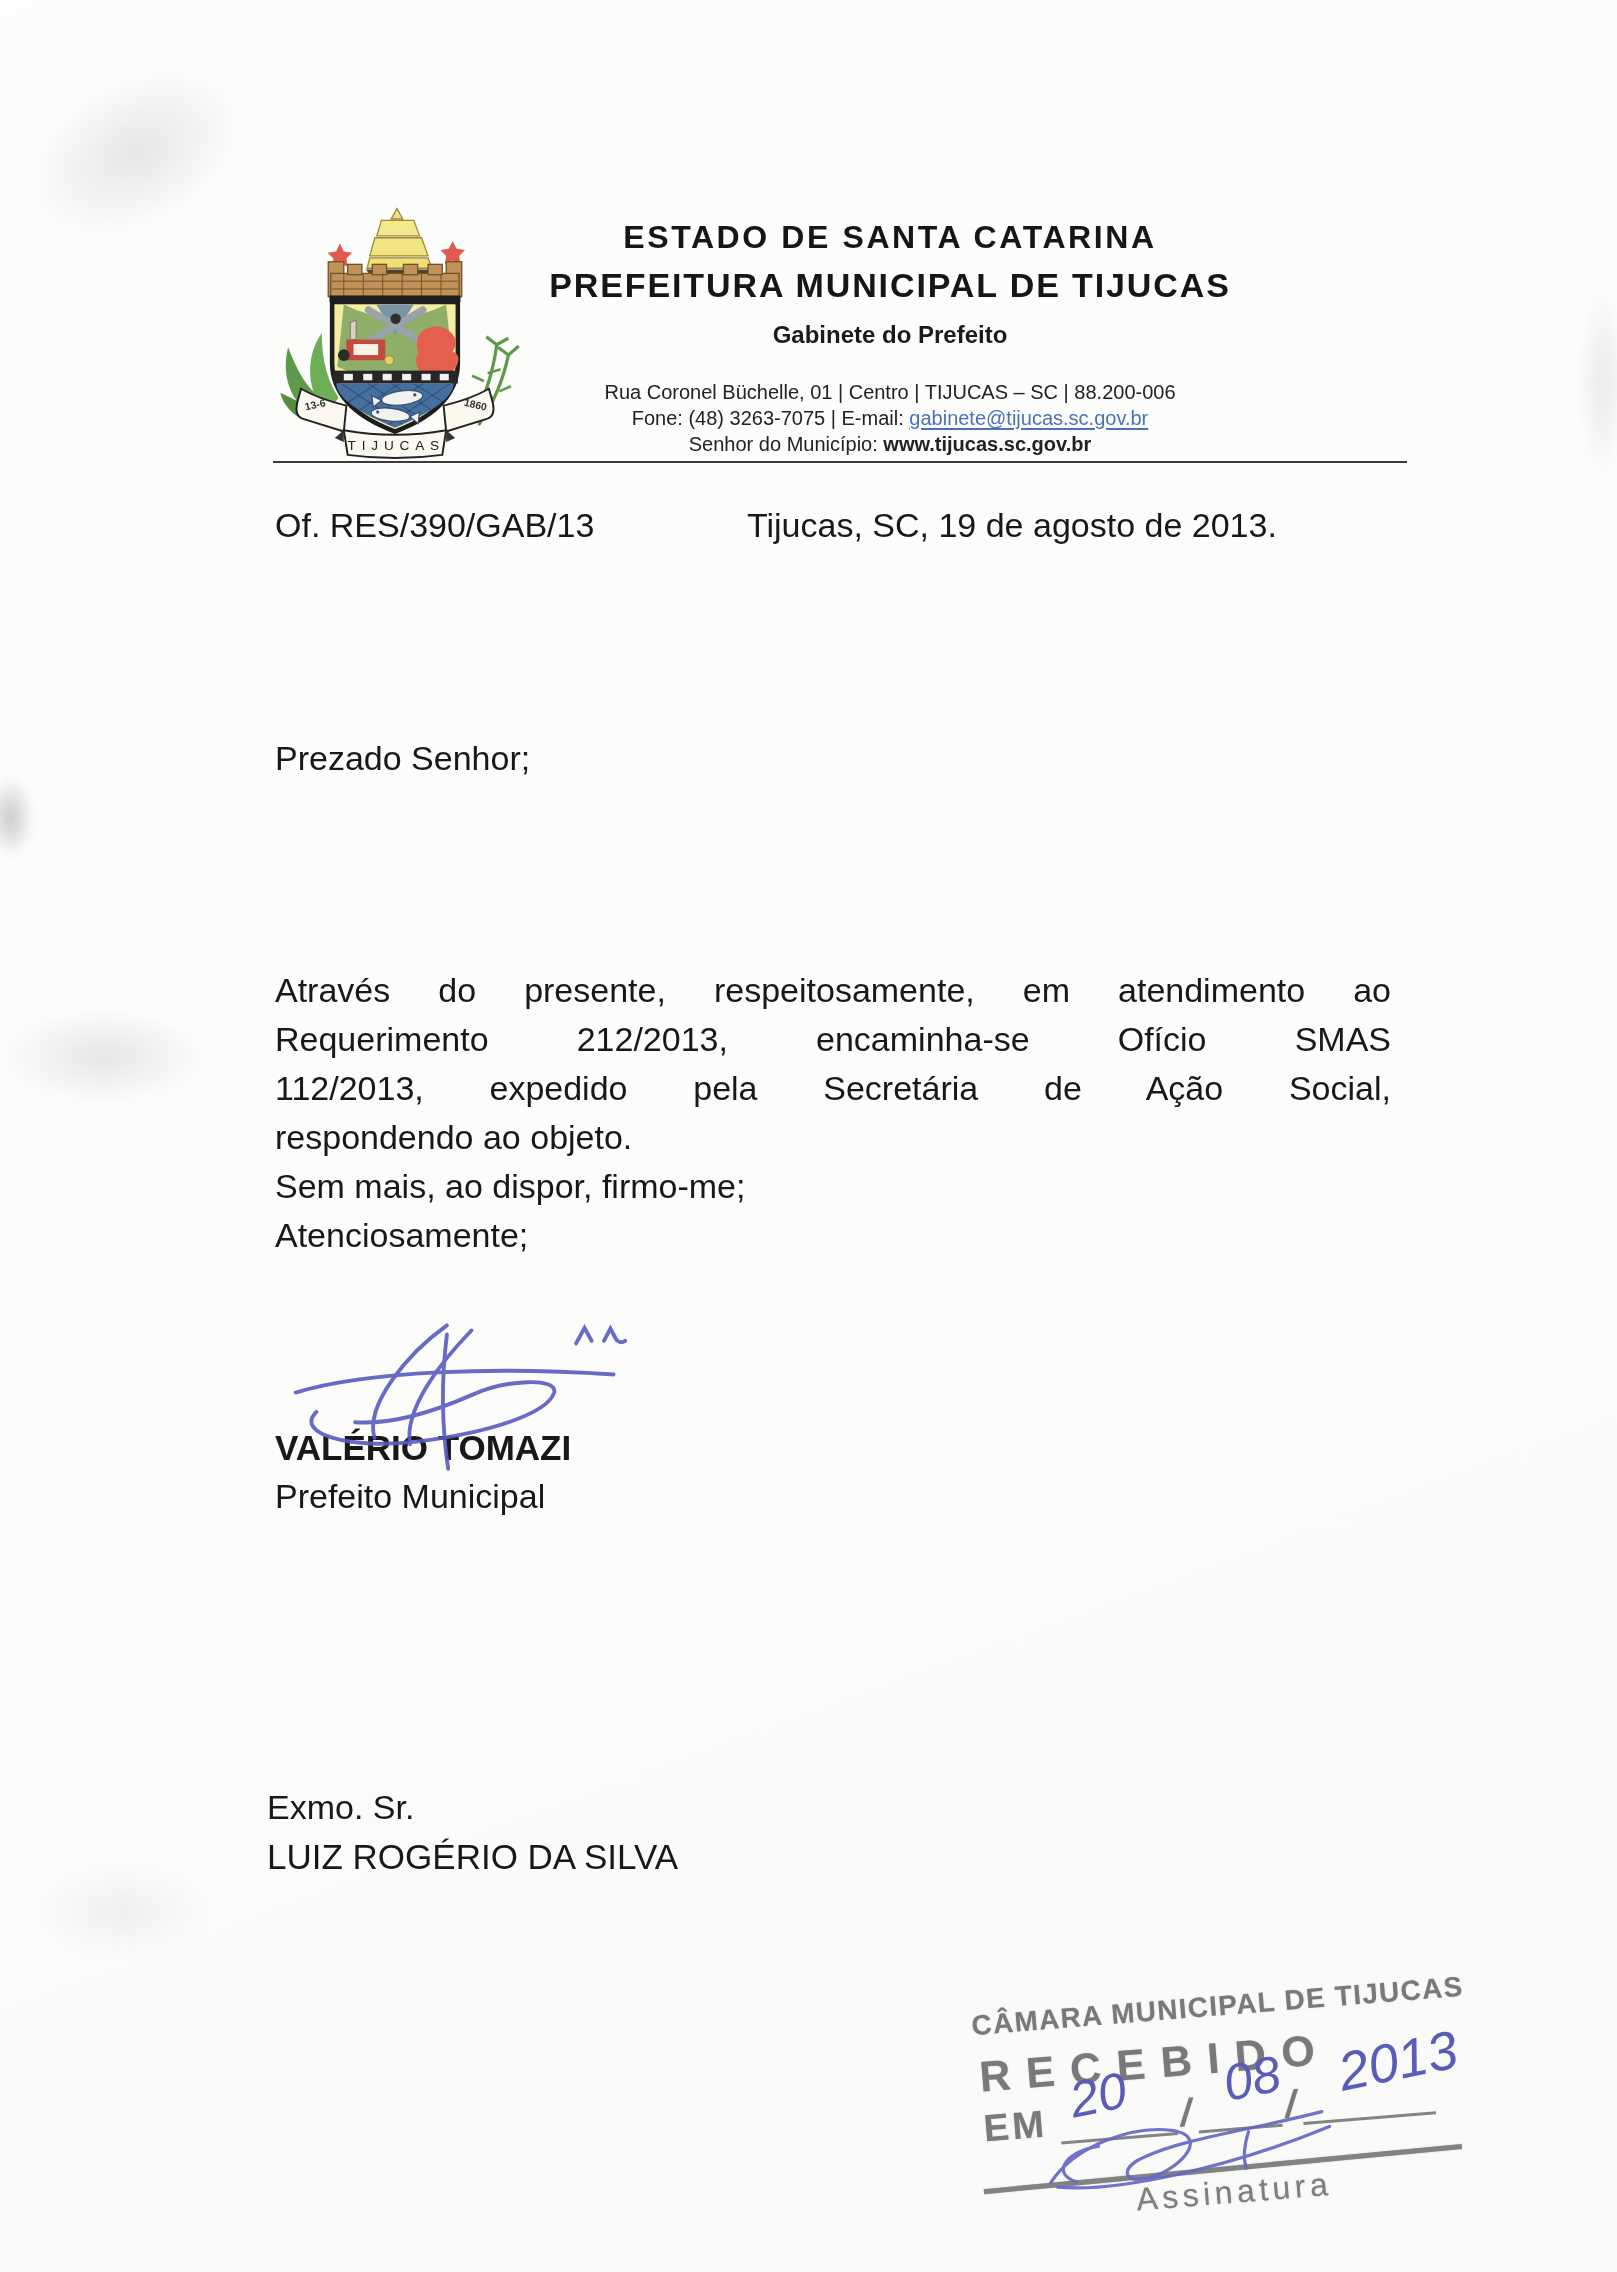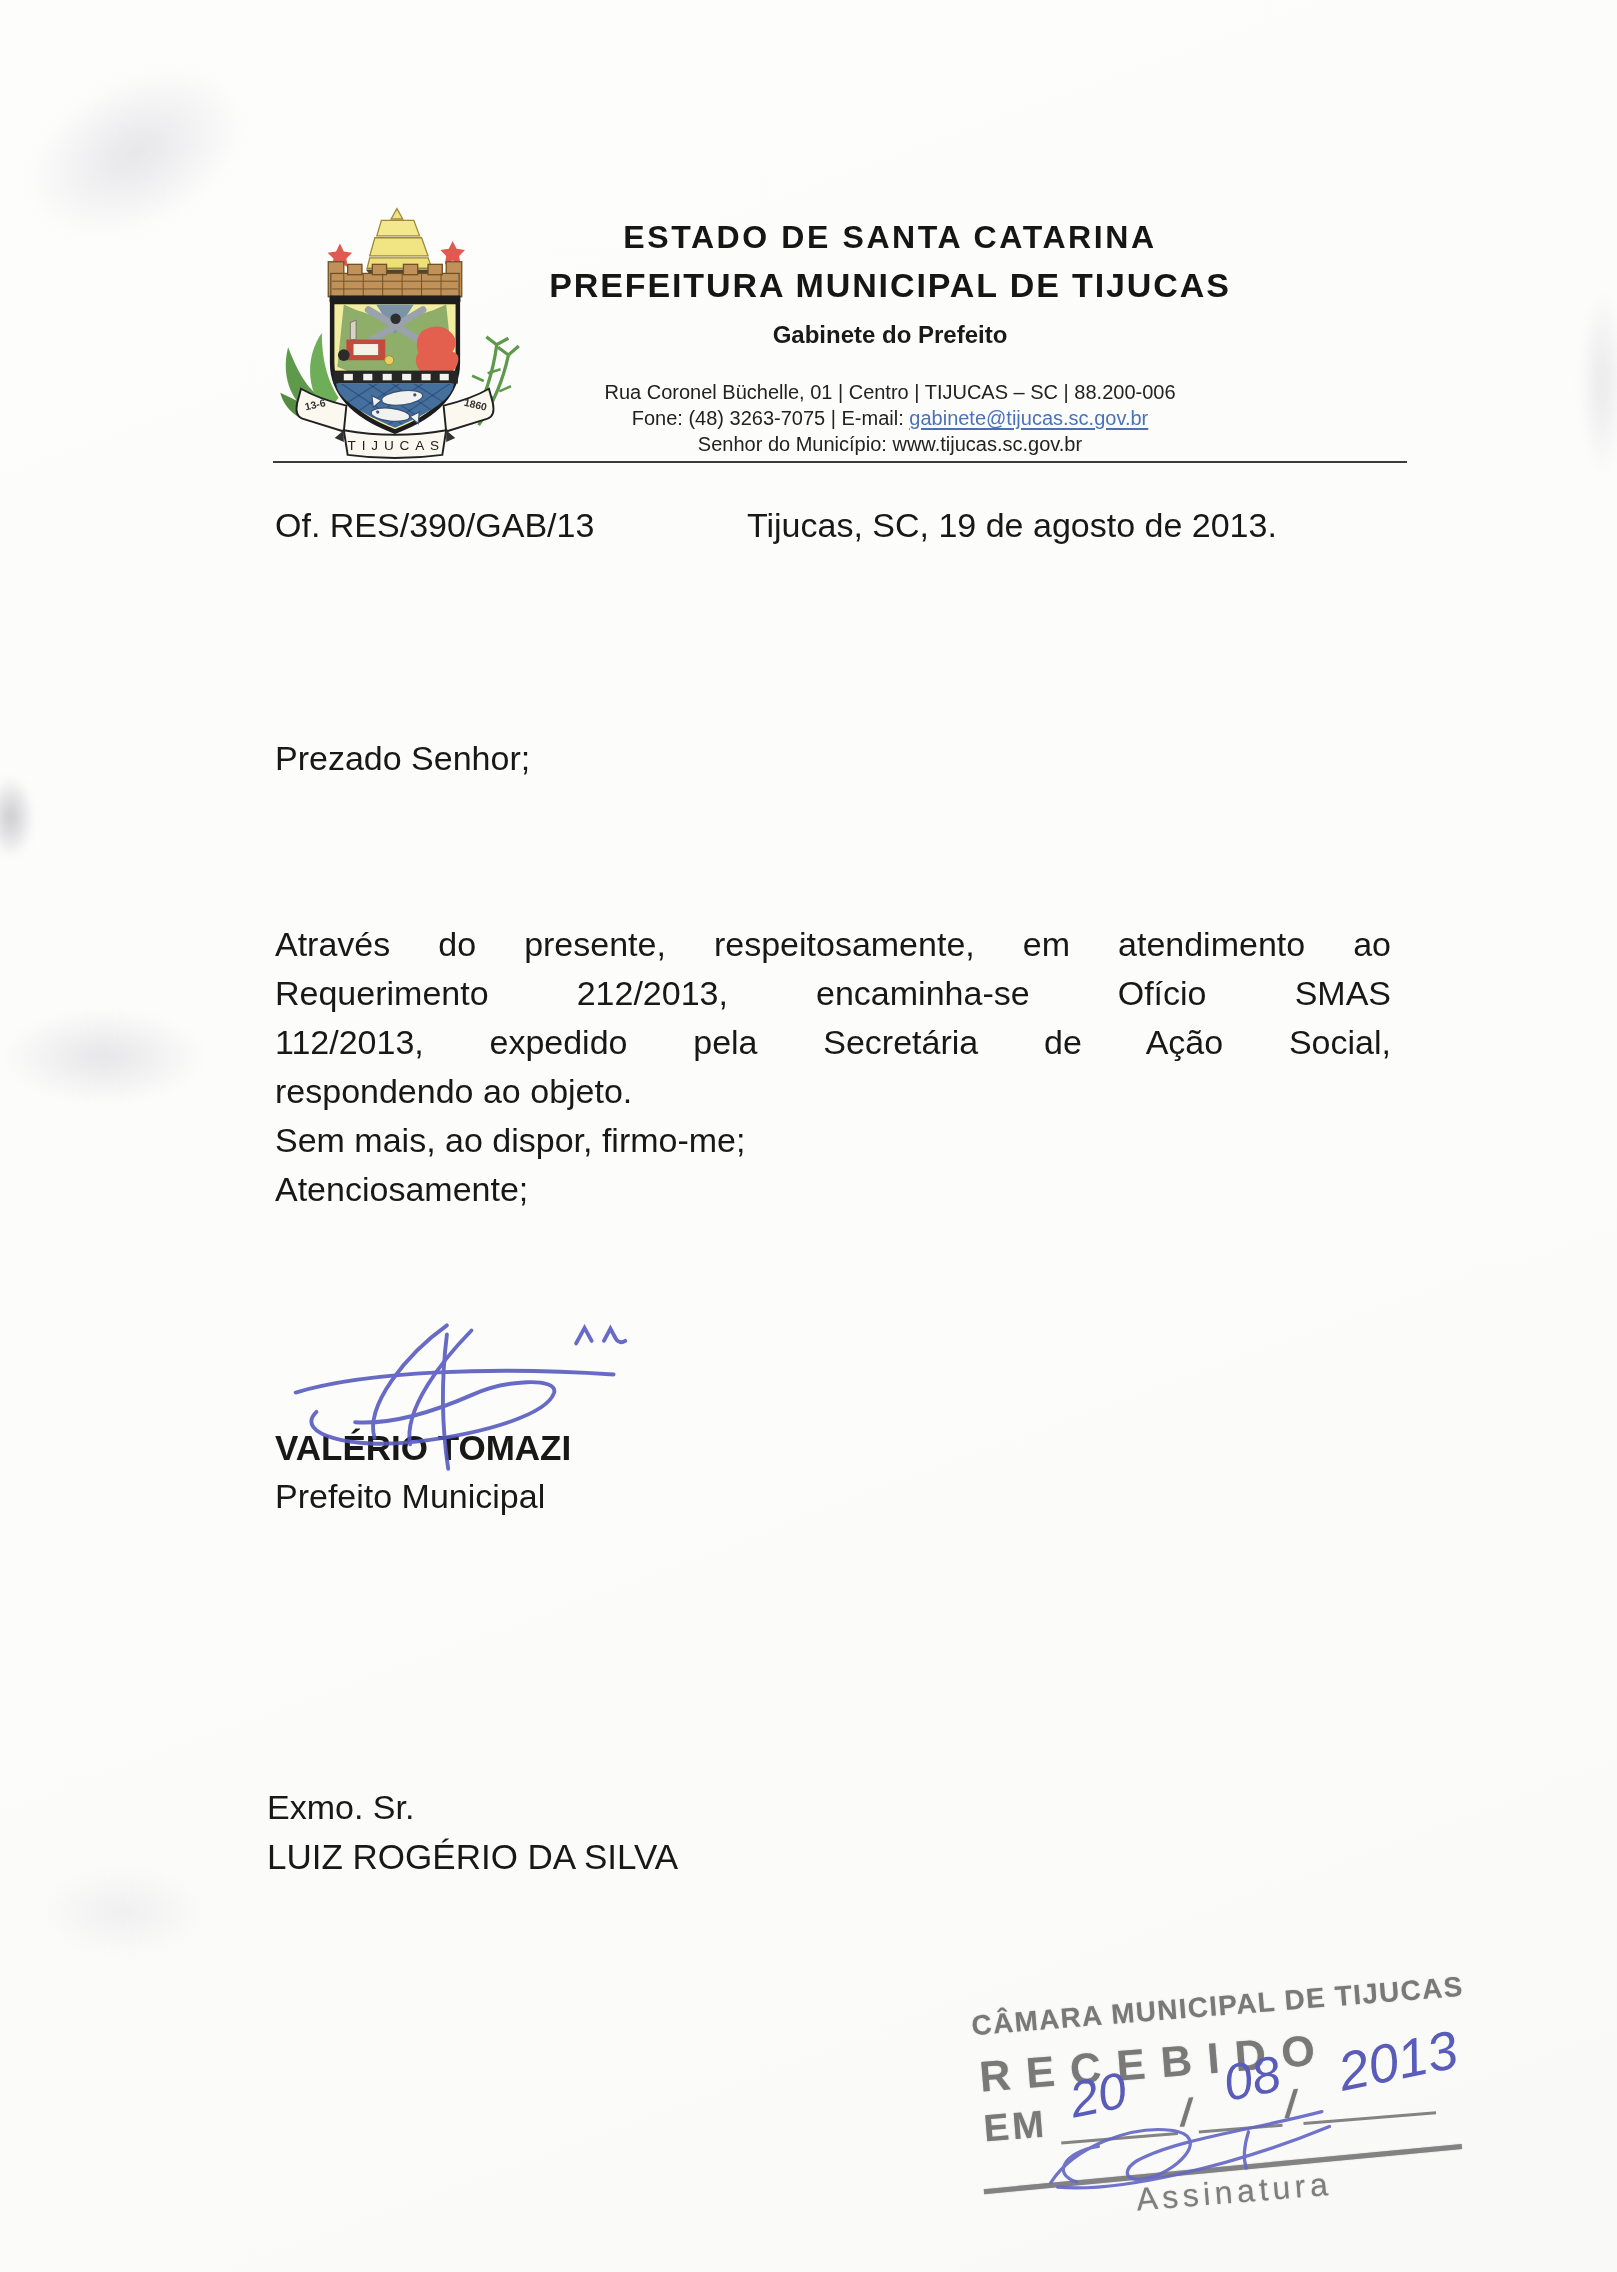--- a/index.html
+++ b/index.html
@@ -27,29 +27,29 @@
          background:radial-gradient(ellipse at center, rgba(190,190,198,.18), rgba(190,190,198,0) 70%); }
 
   
   .crest { left:279px; top:206px; width:243px; height:256px; }
   .hdr { left:454px; top:219px; width:872px; text-align:center; }
   .hdr-state { font-size:32px; font-weight:bold; letter-spacing:2.6px; color:#161616; }
   .hdr-muni  { font-size:34px; font-weight:bold; letter-spacing:1.9px; margin-top:10.4px; color:#161616; }
   .hdr-office{ font-size:24px; font-weight:bold; margin-top:15.6px; color:#1a1a1a; }
   .hdr-addr  { margin-top:30px; font-size:20px; line-height:26px; color:#222; }
   .link { color:#4a72b8; text-decoration:underline; text-underline-offset:2.6px; }
-  .b { font-weight:normal;margin-top:16px; }
+  .b { font-weight:bold;margin-top:16px; }
   .rule { left:273px; top:461px; width:1134px; height:1.9px; background:#3b3b3b; }
 
   .txt { font-size:34px; line-height:49px; color:#181818; white-space:nowrap; }
   .ref-num  { left:275px;  top:501px; }
   .ref-date { left:747px; top:501px; }
   .greeting { left:275px;  top:734px; }
 
-  .body-block { left:275px; top:920px; width:1116px; }
+  .body-block { left:275px; top:966px; width:1116px; }
   .body-block .ln { font-size:34px; line-height:49px; color:#181818; }
   .jst { text-align:justify; text-align-last:justify; }
 
   .sig-svg  { left:277px; top:1315px; width:376px; height:168px; z-index:3; }
   .sig-name { left:275px; top:1423px; font-size:35px; font-weight:bold; z-index:2; }
   .sig-title{ left:275px; top:1472px; }
 
   .addr-block { left:267px; top:1783px; }
   .addr-block div { font-size:34px; line-height:49px; color:#181818; }
   .addr-name { font-weight:normal; font-size:35px !important; }

